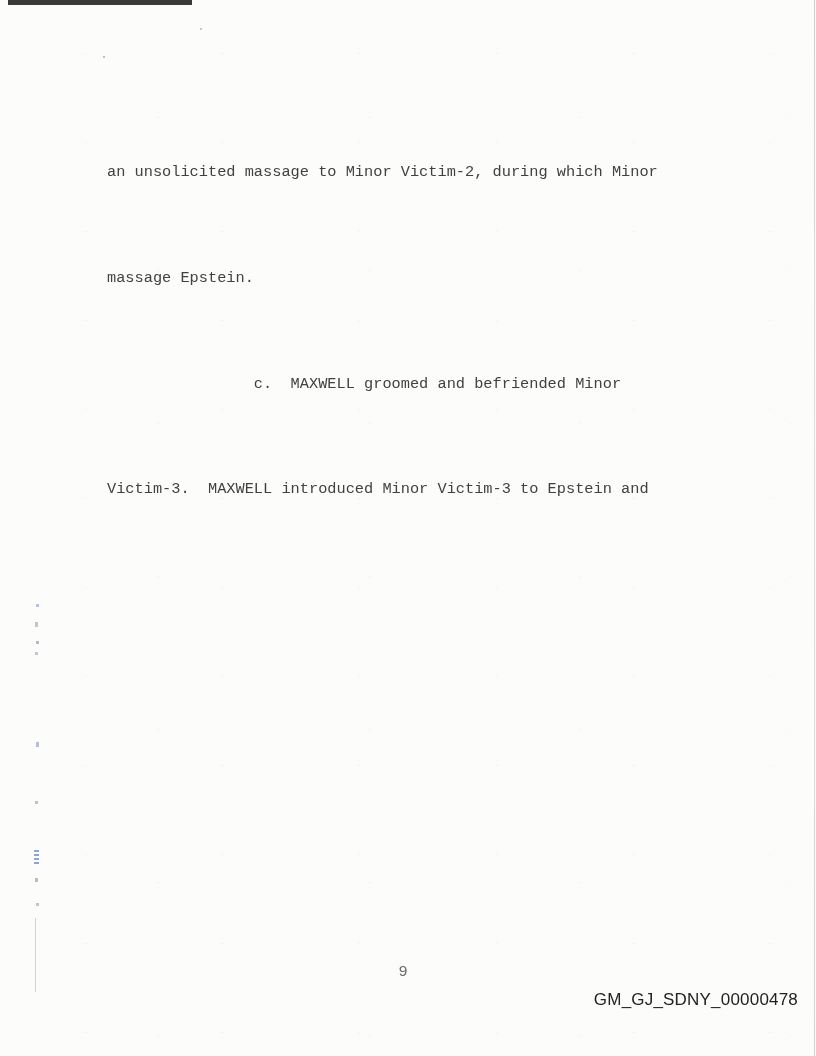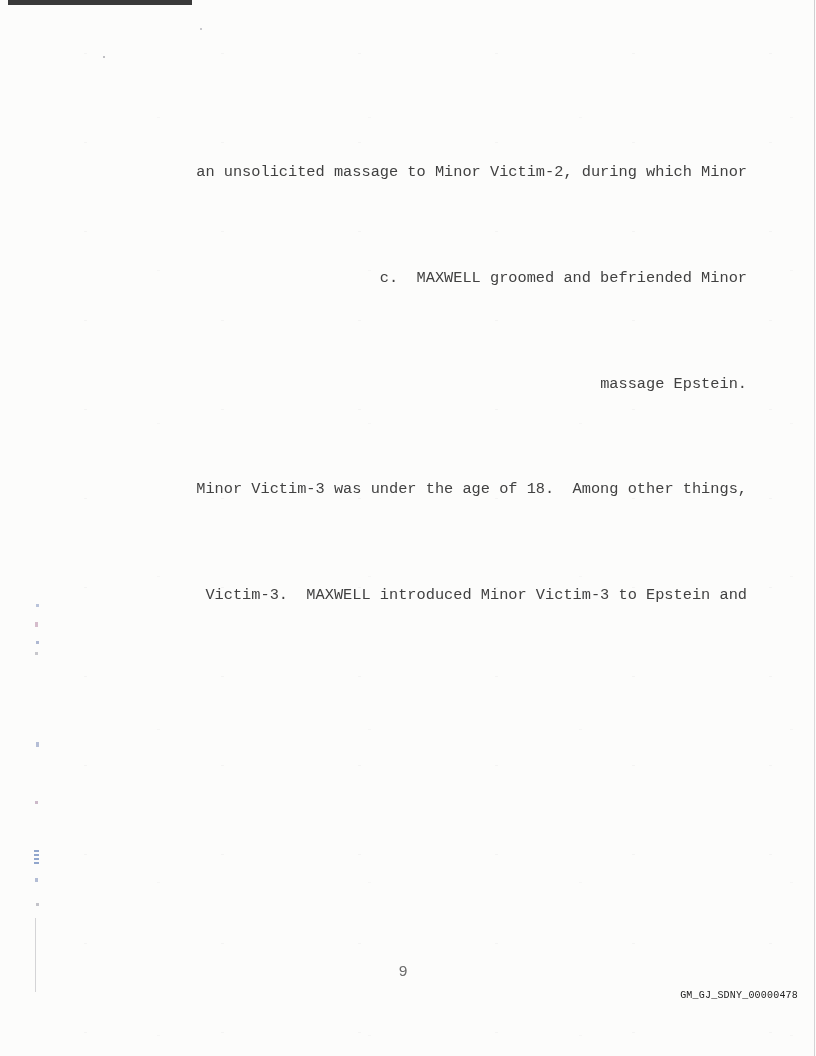--- a/index.html
+++ b/index.html
@@ -82,39 +82,38 @@
     top: 85px;
     width: 640px;
     font-size: 15.3px;
     line-height: 35.2px;
     color: #414141;
     white-space: pre;
     letter-spacing: 0;
   }
   .line {
     height: 35.2px;
-    text-align: right;
   }
 
   .page-number {
     position: absolute;
     left: 107px;
     top: 963px;
     width: 592px;
     text-align: center;
     font-size: 15.3px;
     color: #6b6b6b;
   }
 
   .bates-number {
     position: absolute;
     right: 18px;
     top: 990px;
-    font-family: Liberation Mono, monospace;
-    font-size: 10px;
+    font-family: Liberation Sans, sans-serif;
+    font-size: 17px;
     color: #222222;
     letter-spacing: 0.2px;
   }
 </style>
 </head>
 <body>
 
 <div class="scan-top-bar"></div>
 <div class="scan-right-edge"></div>
 <div class="scan-left-line"></div>
@@ -125,23 +124,22 @@
 <div class="speck s5"></div>
 <div class="speck s6"></div>
 <div class="speck s7"></div>
 <div class="speck s8"></div>
 <div class="speck s9"></div>
 <div class="speck s10"></div>
 <div class="scan-barcode"></div>
 
 <div class="doc-text">
   <div class="line">an unsolicited massage to Minor Victim-2, during which Minor</div>
+  <div class="line">massage Epstein.</div>
   <div class="line">                c.  MAXWELL groomed and befriended Minor</div>
-  <div class="line">massage Epstein.</div>
-  <div class="line">Minor Victim-3 was under the age of 18.  Among other things,</div>
   <div class="line">Victim-3.  MAXWELL introduced Minor Victim-3 to Epstein and</div>
   
   
   
   
   
   
   
   
   

